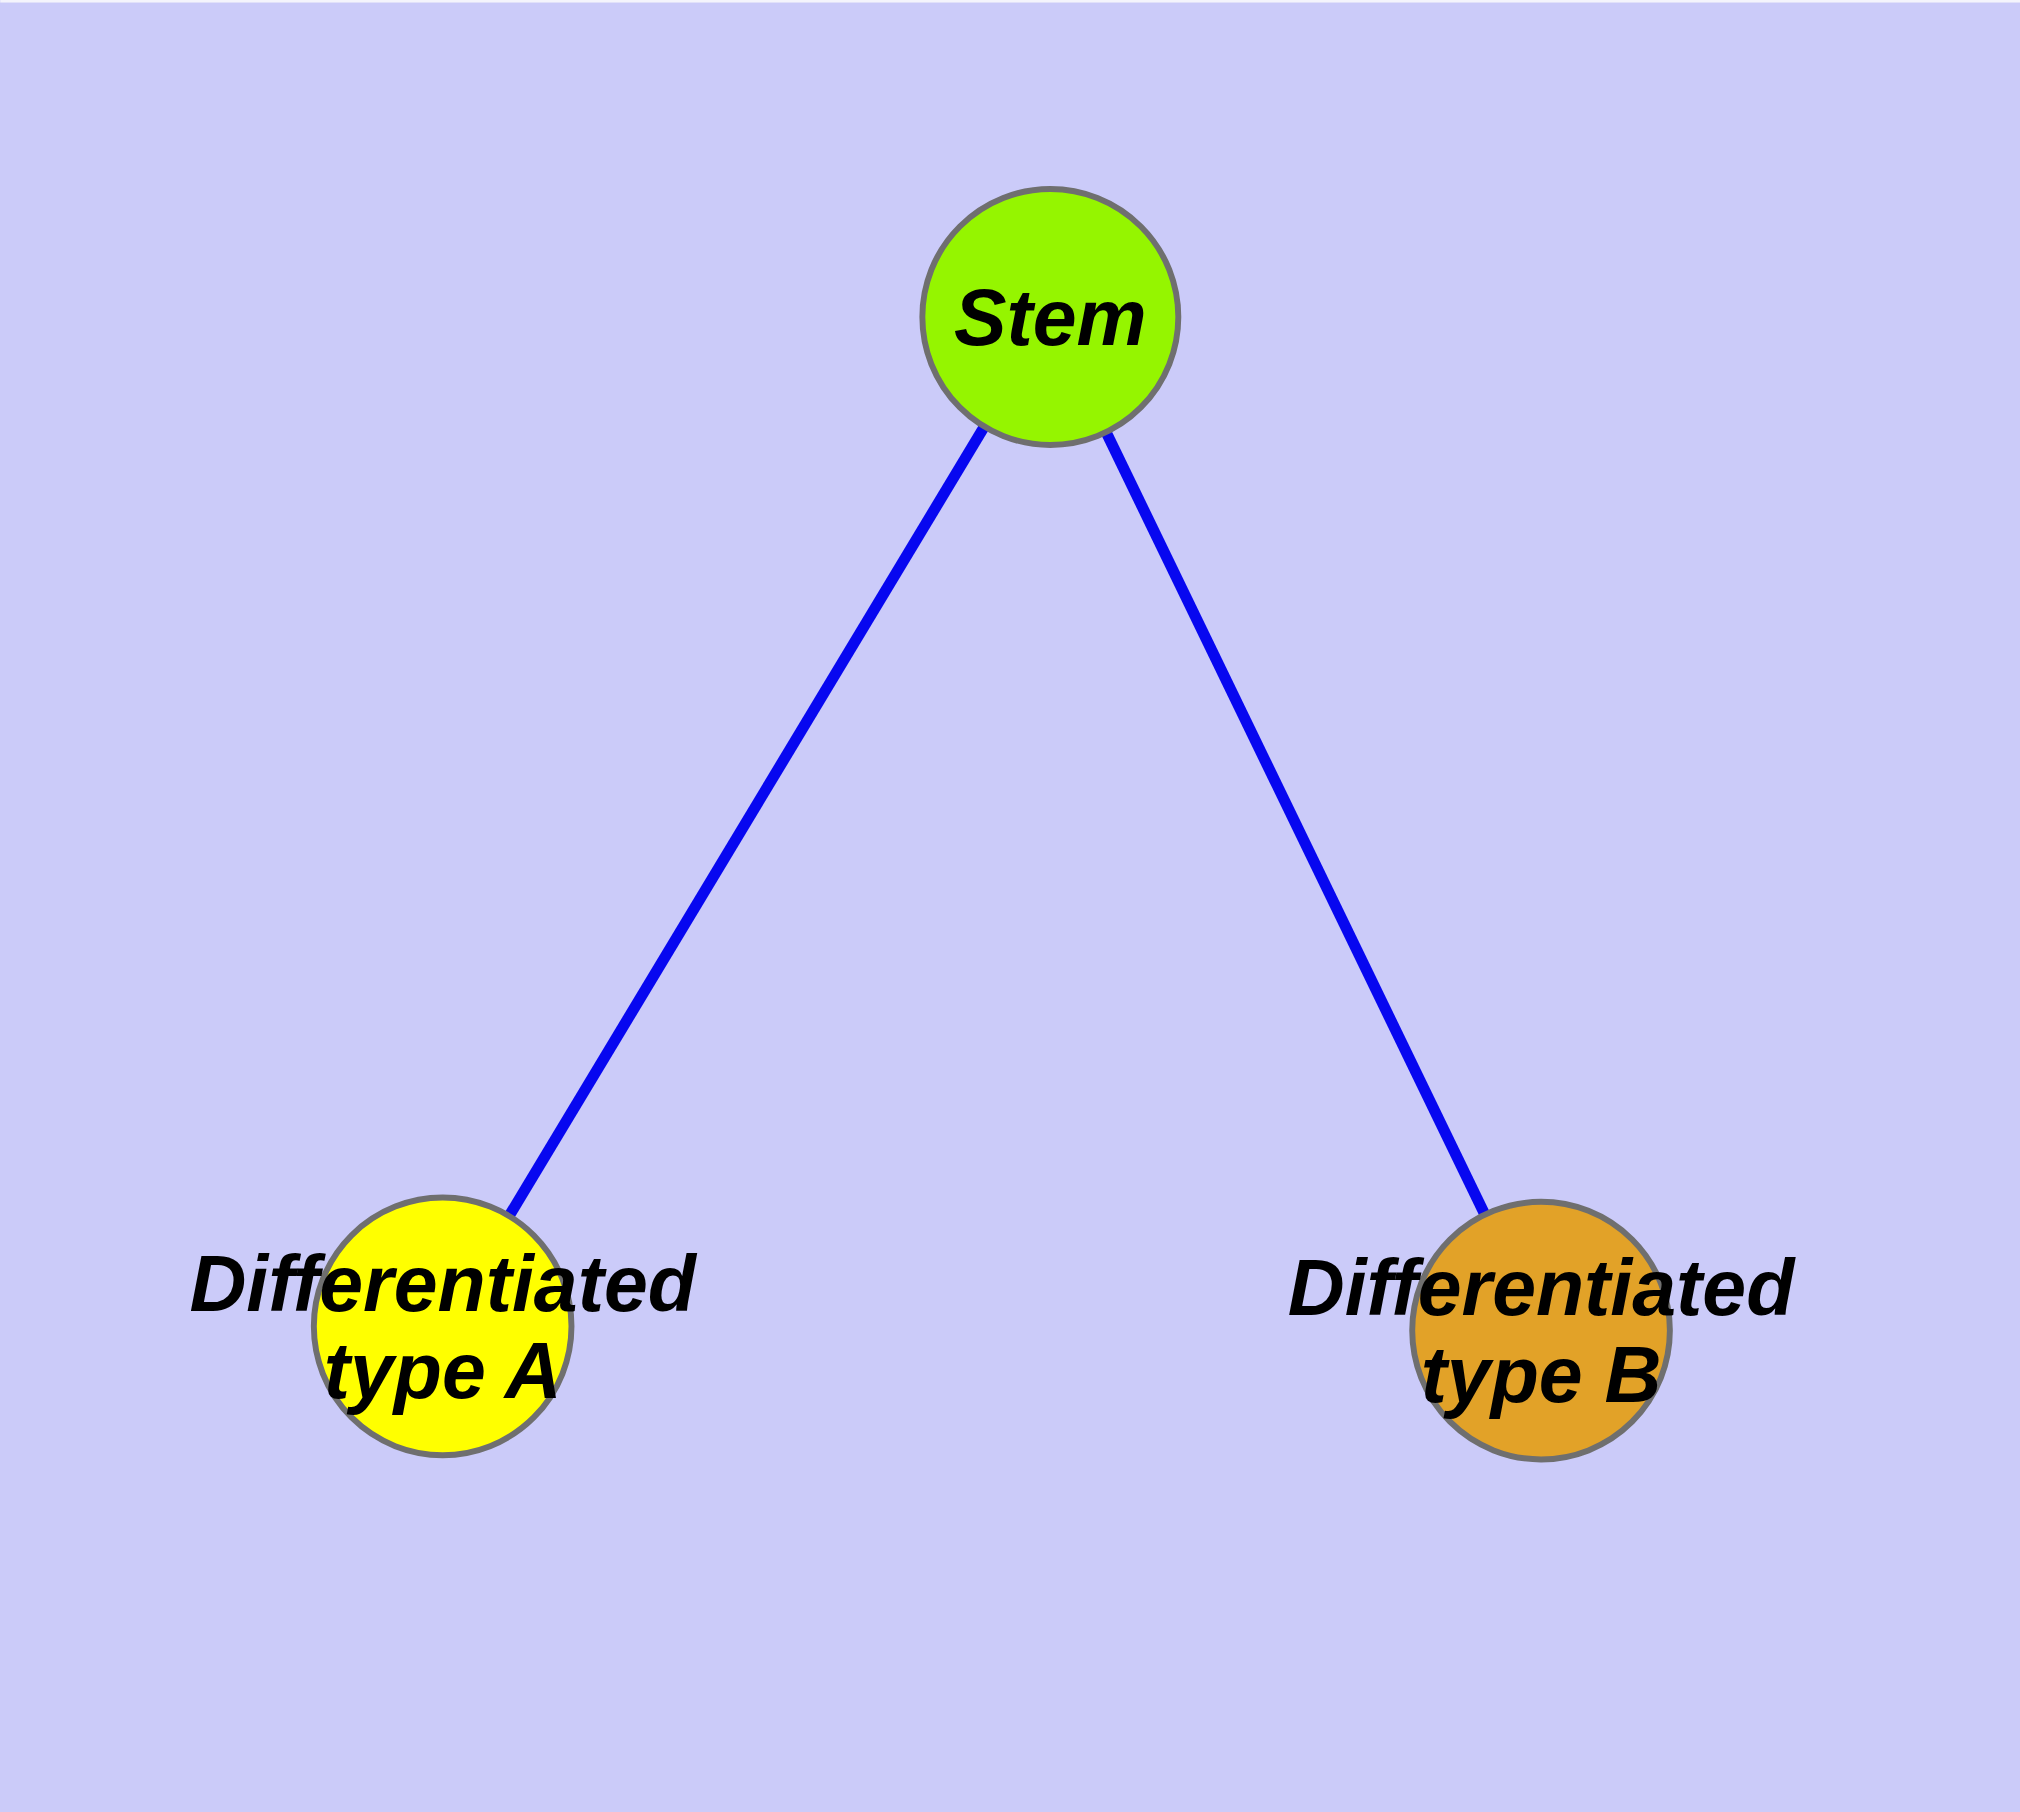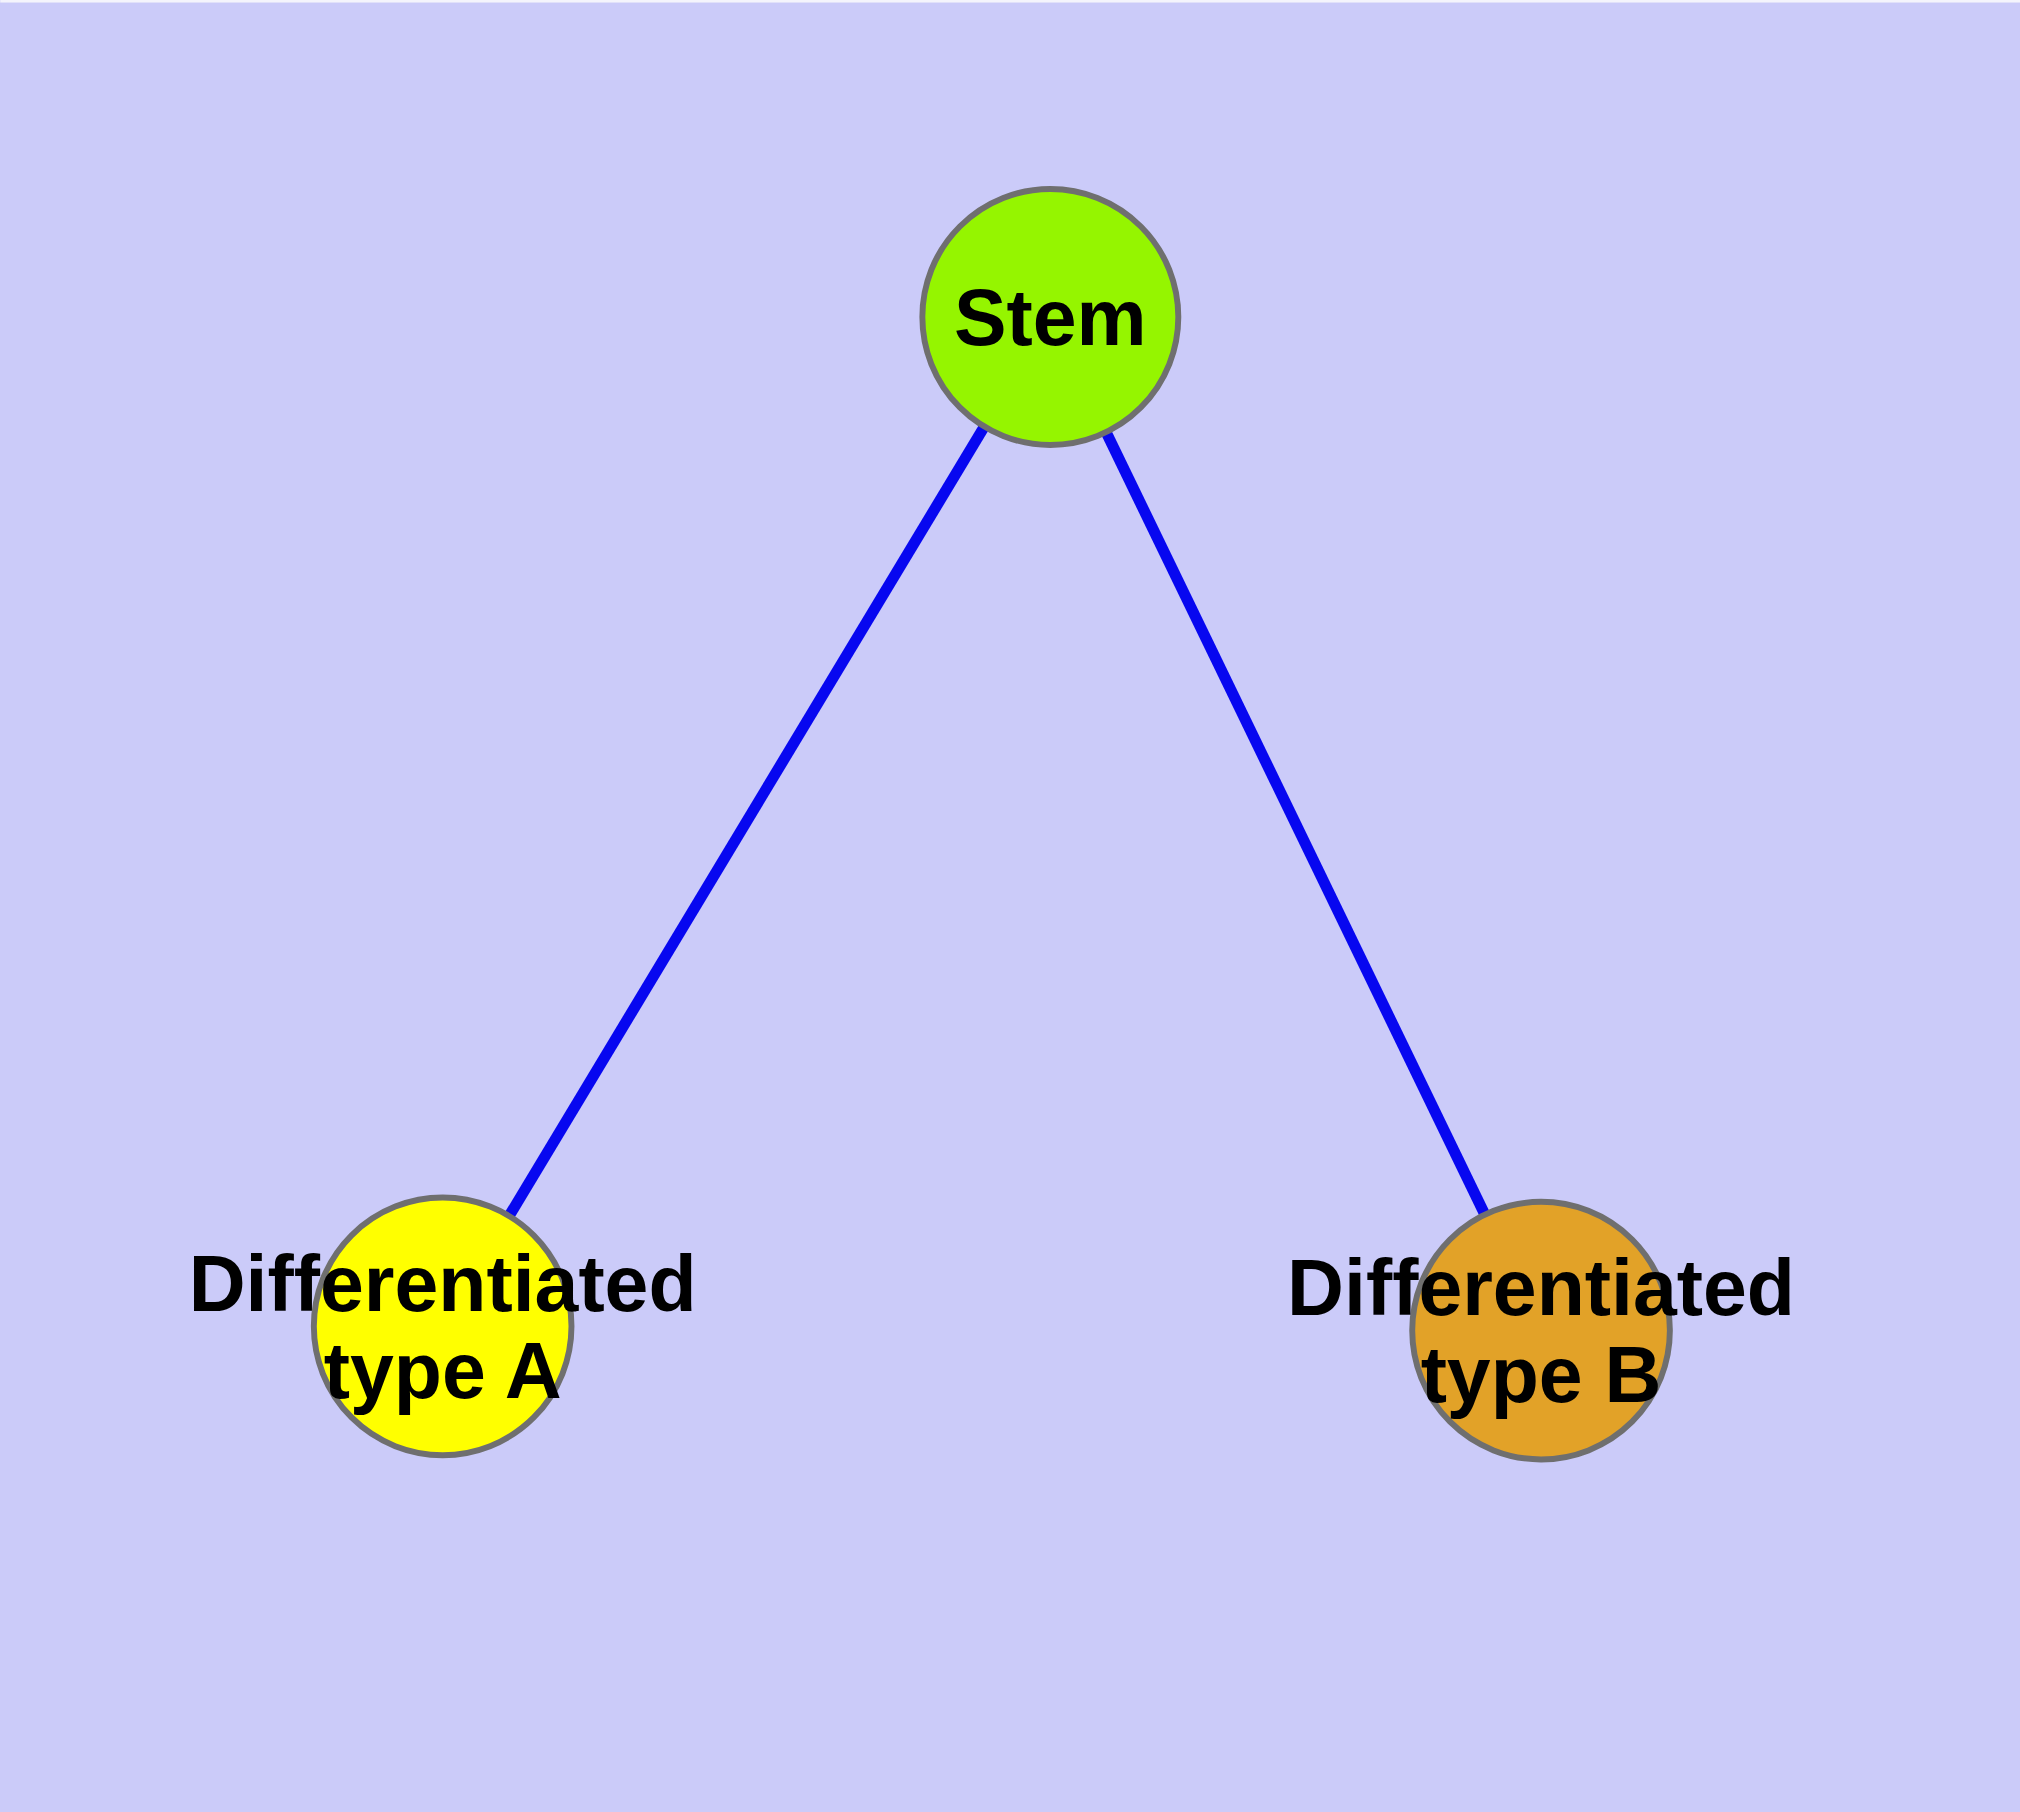--- a/index.html
+++ b/index.html
@@ -9,20 +9,21 @@
   body {
     width: 2021px;
     height: 1812px;
     overflow: hidden;
     font-family: "Liberation Sans", sans-serif;
   }
   .stage {
     position: relative;
     width: 1695px;
     height: 1812px;
+    font-style: italic;
   }
   svg {
     display: block;
     width: 2021px;
     height: 1812px;
   }
   .node-label {
     font-family: "Liberation Sans", "DejaVu Sans", sans-serif;
     font-weight: bold;
     text-anchor: middle;

